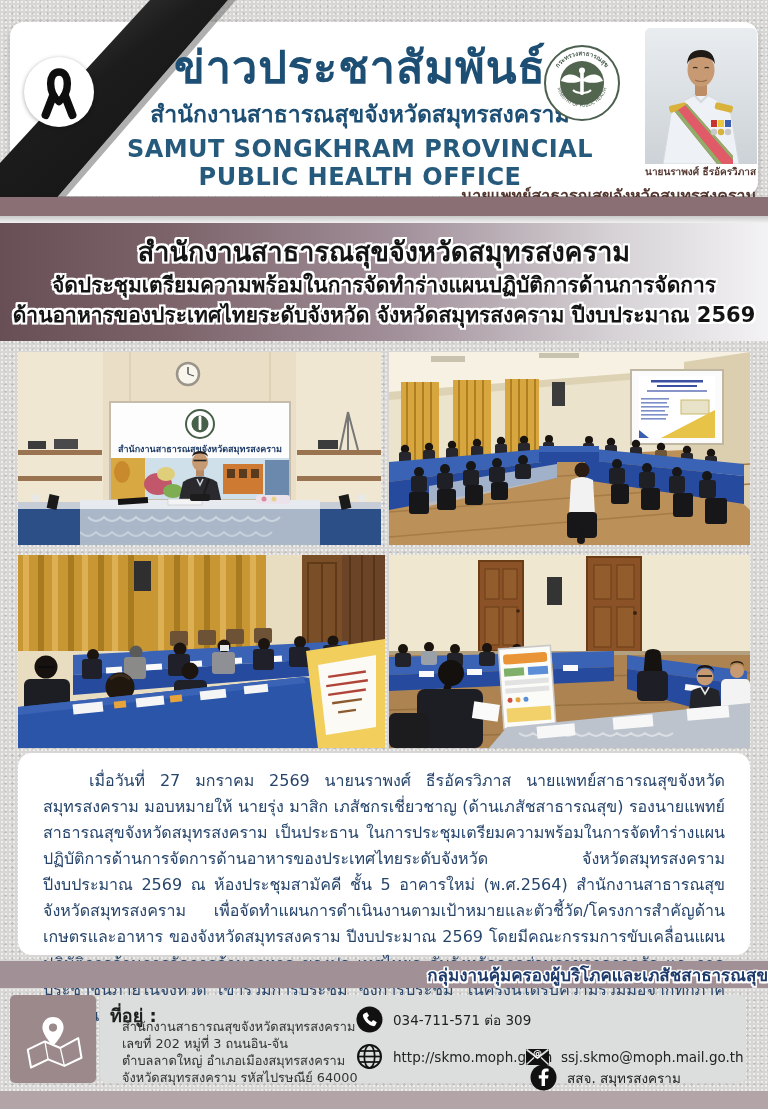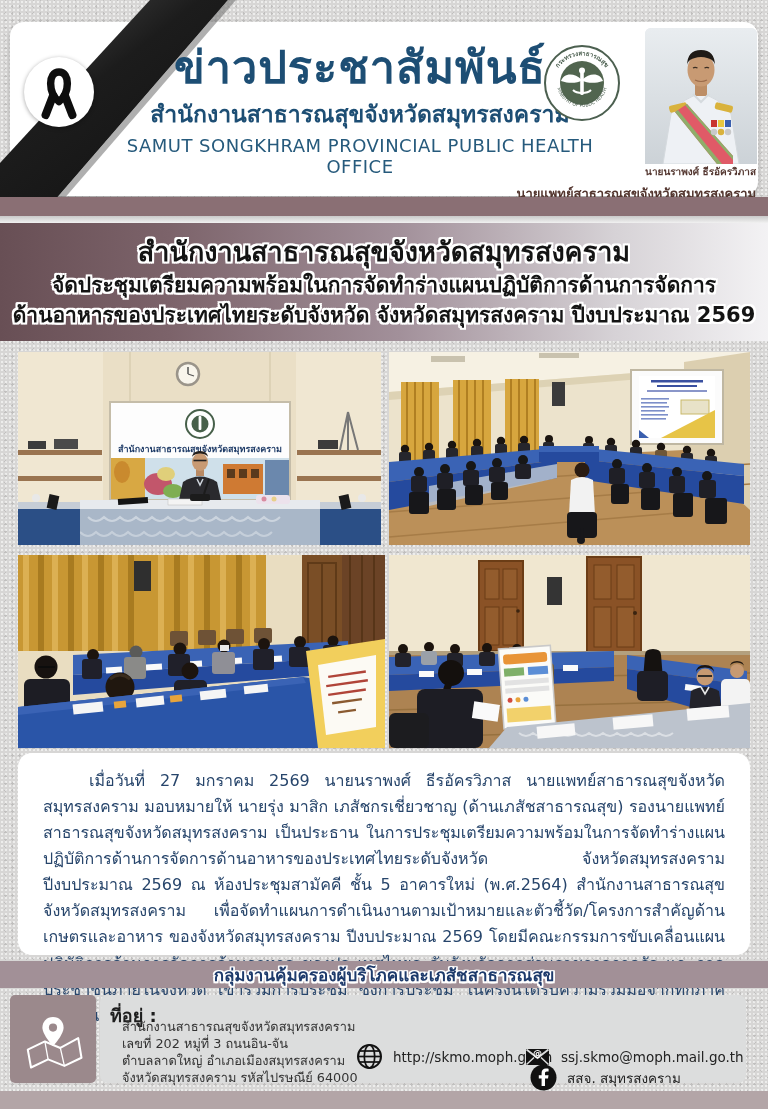--- a/index.html
+++ b/index.html
@@ -16,25 +16,25 @@
   .abs{position:absolute;}
   
   .header-card{left:10px;top:22px;width:748px;height:174px;background:#ffffff;
     border-radius:14px;box-shadow:0 2px 4px rgba(0,0,0,.25);}
   .sash-svg{left:0;top:0;width:260px;height:215px;}
   .ribbon-circle{left:24px;top:57px;width:70px;height:70px;border-radius:50%;
     background:#ffffff;box-shadow:0 1px 4px rgba(0,0,0,.35);display:flex;align-items:center;justify-content:center;}
   .hdr-text{left:90px;top:40px;width:540px;text-align:center;color:#1d4e74;}
   .hdr-title{font-size:45px;font-weight:700;line-height:1.25;letter-spacing:1px;}
   .hdr-sub{font-size:23px;font-weight:700;margin-top:4px;line-height:1.3;}
-  .hdr-en{font-size:18px;font-weight:400;color:#265a7c;margin-top:5px;letter-spacing:.5px;}
+  .hdr-en{font-size:24px;font-weight:700;color:#265a7c;margin-top:5px;letter-spacing:.5px;}
   .logo-svg{left:543px;top:44px;width:78px;height:78px;}
   .official-photo{left:645px;top:28px;width:112px;height:136px;border-radius:6px 6px 0 0;overflow:hidden;background:#e4e8ec;}
   .official-name{right:12px;top:164px;width:340px;text-align:right;font-size:10px;font-weight:700;color:#53362f;}
-  .official-pos{right:12px;top:183px;width:360px;text-align:right;font-size:13px;font-weight:600;color:#53362f;}
+  .official-pos{right:12px;top:183px;width:360px;text-align:right;font-size:16px;font-weight:600;color:#53362f;}
   
   .mauve-band{left:0;top:197px;width:768px;height:19px;background:#8a6f74;}
   .silver-strip{left:0;top:216px;width:768px;height:7px;background:linear-gradient(#c9c9c9,#f1f1f1);}
   .banner{left:0;top:223px;width:768px;height:118px;
     background:linear-gradient(90deg,#684f55 0%,#7c636a 22%,#a2909a 52%,#d6d2d6 80%,#f3f2f4 100%);
     display:flex;flex-direction:column;justify-content:center;align-items:center;}
   .banner div{color:#141414;font-weight:700;line-height:1.42;
     text-shadow:-2px -2px 0 #fff,2px -2px 0 #fff,-2px 2px 0 #fff,2px 2px 0 #fff,0 -2px 0 #fff,0 2px 0 #fff,-2px 0 0 #fff,2px 0 0 #fff;}
   .banner .l1{font-size:27px;}
   .banner .l2,.banner .l3{font-size:21px;}
@@ -42,21 +42,21 @@
   .photo{overflow:hidden;background:#999;}
   .photo svg{display:block;}
   .p-tl{left:18px;top:352px;width:363px;height:193px;}
   .p-tr{left:389px;top:352px;width:361px;height:193px;}
   .p-bl{left:18px;top:555px;width:367px;height:193px;}
   .p-br{left:389px;top:555px;width:361px;height:193px;}
   
   .body-card{left:18px;top:753px;width:732px;height:202px;background:#ffffff;border-radius:14px;
     box-sizing:border-box;padding:15px 25px;}
   .body-card p{margin:0;font-size:16px;line-height:1.63;color:#27456b;text-indent:46px;text-align:justify;}
-  .dept-bar{left:0;top:961px;width:768px;height:27px;background:#a29097;display:flex;align-items:center;justify-content:center;}
+  .dept-bar{left:0;top:961px;width:768px;height:27px;background:#a29097;display:flex;align-items:center;justify-content:flex-end;}
   .dept-bar span{font-size:17px;font-weight:700;color:#1d3a6b;
     text-shadow:-1.5px -1.5px 0 #fff,1.5px -1.5px 0 #fff,-1.5px 1.5px 0 #fff,1.5px 1.5px 0 #fff,0 -1.5px 0 #fff,0 1.5px 0 #fff,-1.5px 0 0 #fff,1.5px 0 0 #fff;}
   
   .map-square{left:10px;top:995px;width:86px;height:88px;background:#9b898c;border-radius:5px;
     display:flex;align-items:center;justify-content:center;}
   .footer-box{left:100px;top:995px;width:646px;height:88px;background:#dcdddd;border-radius:8px;}
   .addr-label{left:110px;top:1001px;font-size:18px;font-weight:700;color:#1e1e1e;}
   .addr-lines{left:122px;top:1018px;font-size:12.8px;color:#333;line-height:1.33;}
   .contact{position:absolute;display:flex;align-items:center;gap:10px;font-size:13.5px;color:#222;}
   .c-phone{left:356px;top:1006px;}
@@ -586,20 +586,27 @@
   <div class="abs footer-box"></div>
 
   <div class="abs addr-label">ที่อยู่ :</div>
   <div class="abs addr-lines">
     <div>สำนักงานสาธารณสุขจังหวัดสมุทรสงคราม</div>
     <div>เลขที่ 202 หมู่ที่ 3 ถนนอิน-จัน</div>
     <div>ตำบลลาดใหญ่ อำเภอเมืองสมุทรสงคราม</div>
     <div>จังหวัดสมุทรสงคราม รหัสไปรษณีย์ 64000</div>
   </div>
 
+  <div class="contact c-phone">
+    <svg class="cicon" viewBox="0 0 27 27">
+      <circle cx="13.5" cy="13.5" r="13" fill="#111"></circle>
+      <path d="M8.2 7.4 L11 6.2 L13 9.8 L11.2 11.6 C11.8 13.6 13.4 15.2 15.4 15.9 L17.2 14.1 L20.8 16.2 L19.5 18.9 C19 19.9 17.9 20.4 16.8 20.1 C12.3 18.9 8.2 14.8 7 10.3 C6.7 9.2 7.2 7.9 8.2 7.4 Z" fill="#fff"></path>
+    </svg>
+    <span>034-711-571 ต่อ 309</span>
+  </div>
 
   <div class="contact c-fb">
     <svg class="cicon" viewBox="0 0 27 27">
       <circle cx="13.5" cy="13.5" r="13" fill="#111"></circle>
       <path d="M15 22 V14.5 H18 L18.5 11.3 H15 V9.4 C15 8.3 15.5 7.6 16.8 7.6 H18.6 V4.8 C18.2 4.7 17.1 4.6 15.9 4.6 C13.3 4.6 11.6 6.2 11.6 9 V11.3 H8.8 V14.5 H11.6 V22 Z" fill="#fff"></path>
     </svg>
     <span>สสจ. สมุทรสงคราม</span>
   </div>
 
   <div class="contact c-web">

